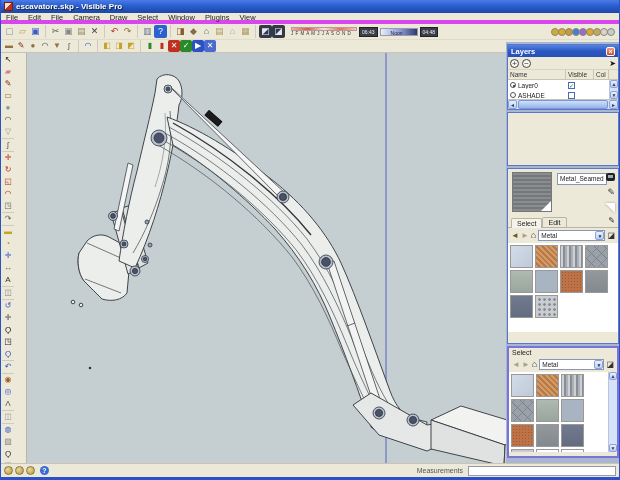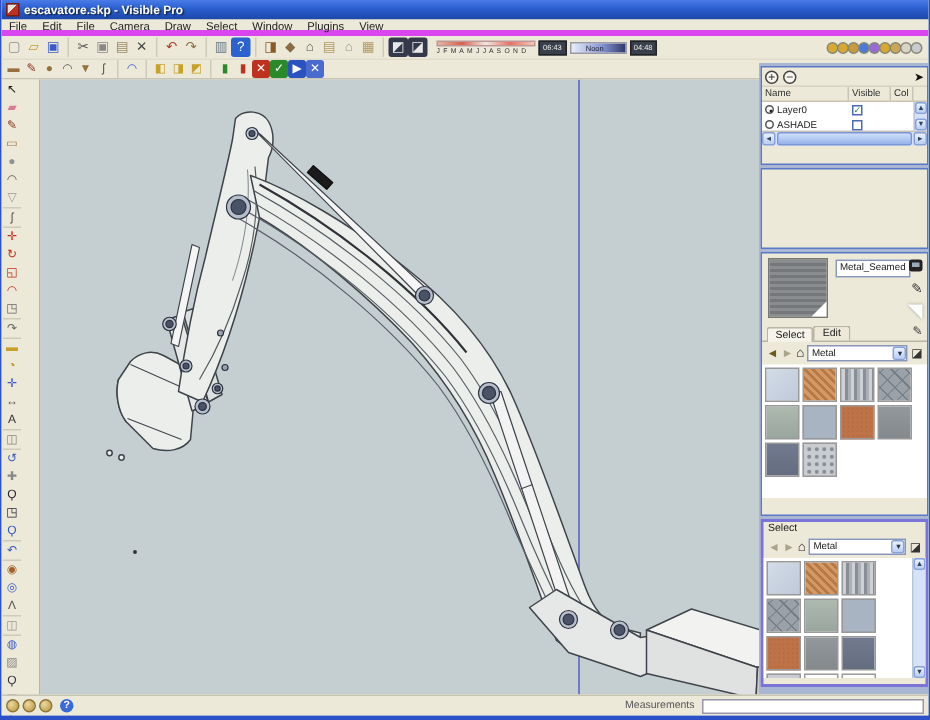--- a/index.html
+++ b/index.html
@@ -481,20 +481,24 @@
         <circle cx="120" cy="169" r="2" fill="#9aa2b0"></circle>
         <circle cx="123" cy="192" r="2" fill="#9aa2b0"></circle>
       </g>
       <circle cx="63" cy="315" r="1.3" fill="#333"></circle>
     </svg>
   </div>
 
   <div class="panels">
 
     <div class="panel" style="top:2px;height:66px;">
+      <div class="ptitle">
+        <span>Layers</span>
+        <span class="pclose">×</span>
+      </div>
       <div class="lay-tools">
         <span class="circ-btn">+</span>
         <span class="circ-btn">−</span>
         <span class="detail-arrow">➤</span>
       </div>
       <div class="lay-head">
         <span class="lh-name">Name</span>
         <span class="lh-vis">Visible</span>
         <span class="lh-col">Col</span>
       </div>

